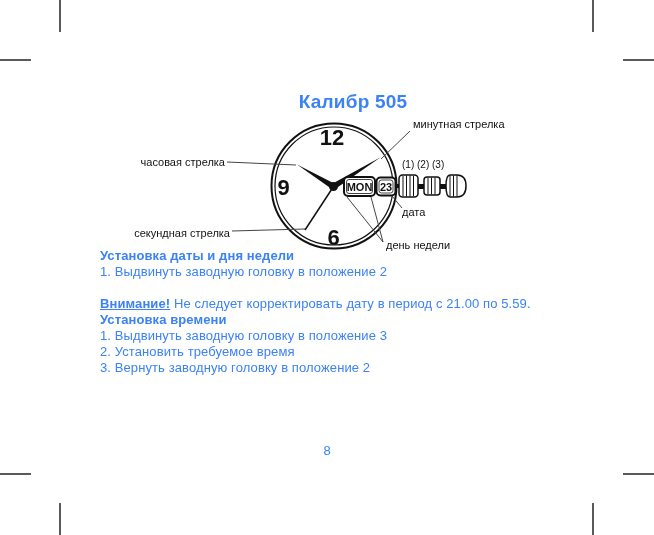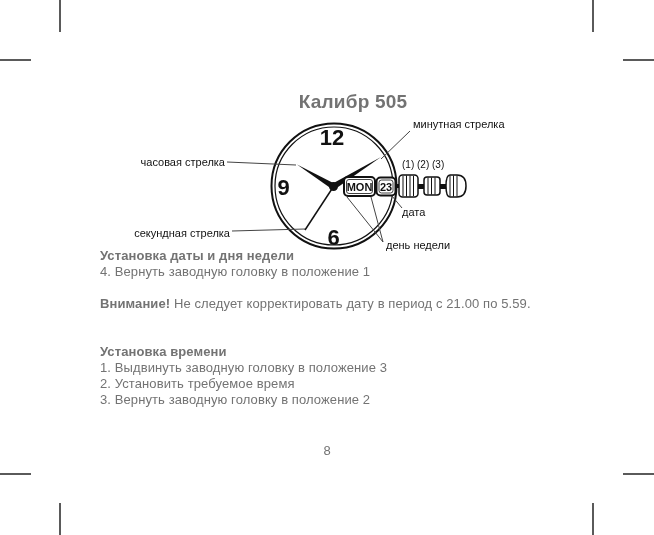--- a/index.html
+++ b/index.html
@@ -1,34 +1,34 @@
 <!DOCTYPE html>
 <html><head>
 <meta charset="utf-8">
 <style>
   html,body{margin:0;padding:0;background:#fff;}
   #page{
     position:relative;width:654px;height:535px;background:#fff;overflow:hidden;
-    font-family:"Liberation Sans","DejaVu Sans",sans-serif;color:#737373;
+    font-family:"Liberation Sans","DejaVu Sans",sans-serif;color:#3b82f6;
   }
   .cropmark{position:absolute;background:#5a5a5a;}
   #doc-title{
     position:absolute;left:253px;top:91px;width:200px;text-align:center;
     font-size:19px;font-weight:bold;letter-spacing:0.2px;
   }
   #diagram{position:absolute;left:95px;top:110px;}
   .textblock{
     position:absolute;left:100px;top:248px;width:480px;
     font-size:13px;line-height:16px;letter-spacing:0.1px;
   }
   .textblock .heading{font-weight:bold;}
   .textblock .row{height:16px;white-space:nowrap;}
   .warning-row{margin-top:16px;}
-  .section2-head{margin-top:32px;}
-  .bold{font-weight:bold;}
+  .section2-head{margin-top:0;}
+  .bold{font-weight:bold;text-decoration:underline;}
   #page-number{
     position:absolute;left:0;top:443px;width:654px;text-align:center;font-size:13px;
   }
   svg text{font-family:"Liberation Sans","DejaVu Sans",sans-serif;fill:#111;}
   .dial-num{font-size:22px;font-weight:bold;}
   .win-text{font-size:11px;font-weight:bold;}
   .lbl{font-size:11px;}
   .pos-lbl{font-size:10px;}
 </style>
 </head>
@@ -109,21 +109,21 @@
 
     <text x="318" y="18" class="lbl">минутная стрелка</text>
     <text x="130" y="56" text-anchor="end" class="lbl">часовая стрелка</text>
     <text x="135" y="127" text-anchor="end" class="lbl">секундная стрелка</text>
     <text x="307" y="106" class="lbl">дата</text>
     <text x="291" y="139" class="lbl">день недели</text>
   </svg>
 
   <div class="textblock">
     <div class="row heading">Установка даты и дня недели</div>
-    <div class="row">4. Вернуть заводную головку в положение 1</div>
+    <div class="row">1. Выдвинуть заводную головку в положение 2</div>
 
     <div class="row warning-row">
       <span class="bold">Внимание!</span><span> Не следует корректировать дату в период с 21.00 по 5.59.</span>
     </div>
 
     <div class="row heading section2-head">Установка времени</div>
     <div class="row">1. Выдвинуть заводную головку в положение 3</div>
     <div class="row">2. Установить требуемое время</div>
     <div class="row">3. Вернуть заводную головку в положение 2</div>
   </div>

